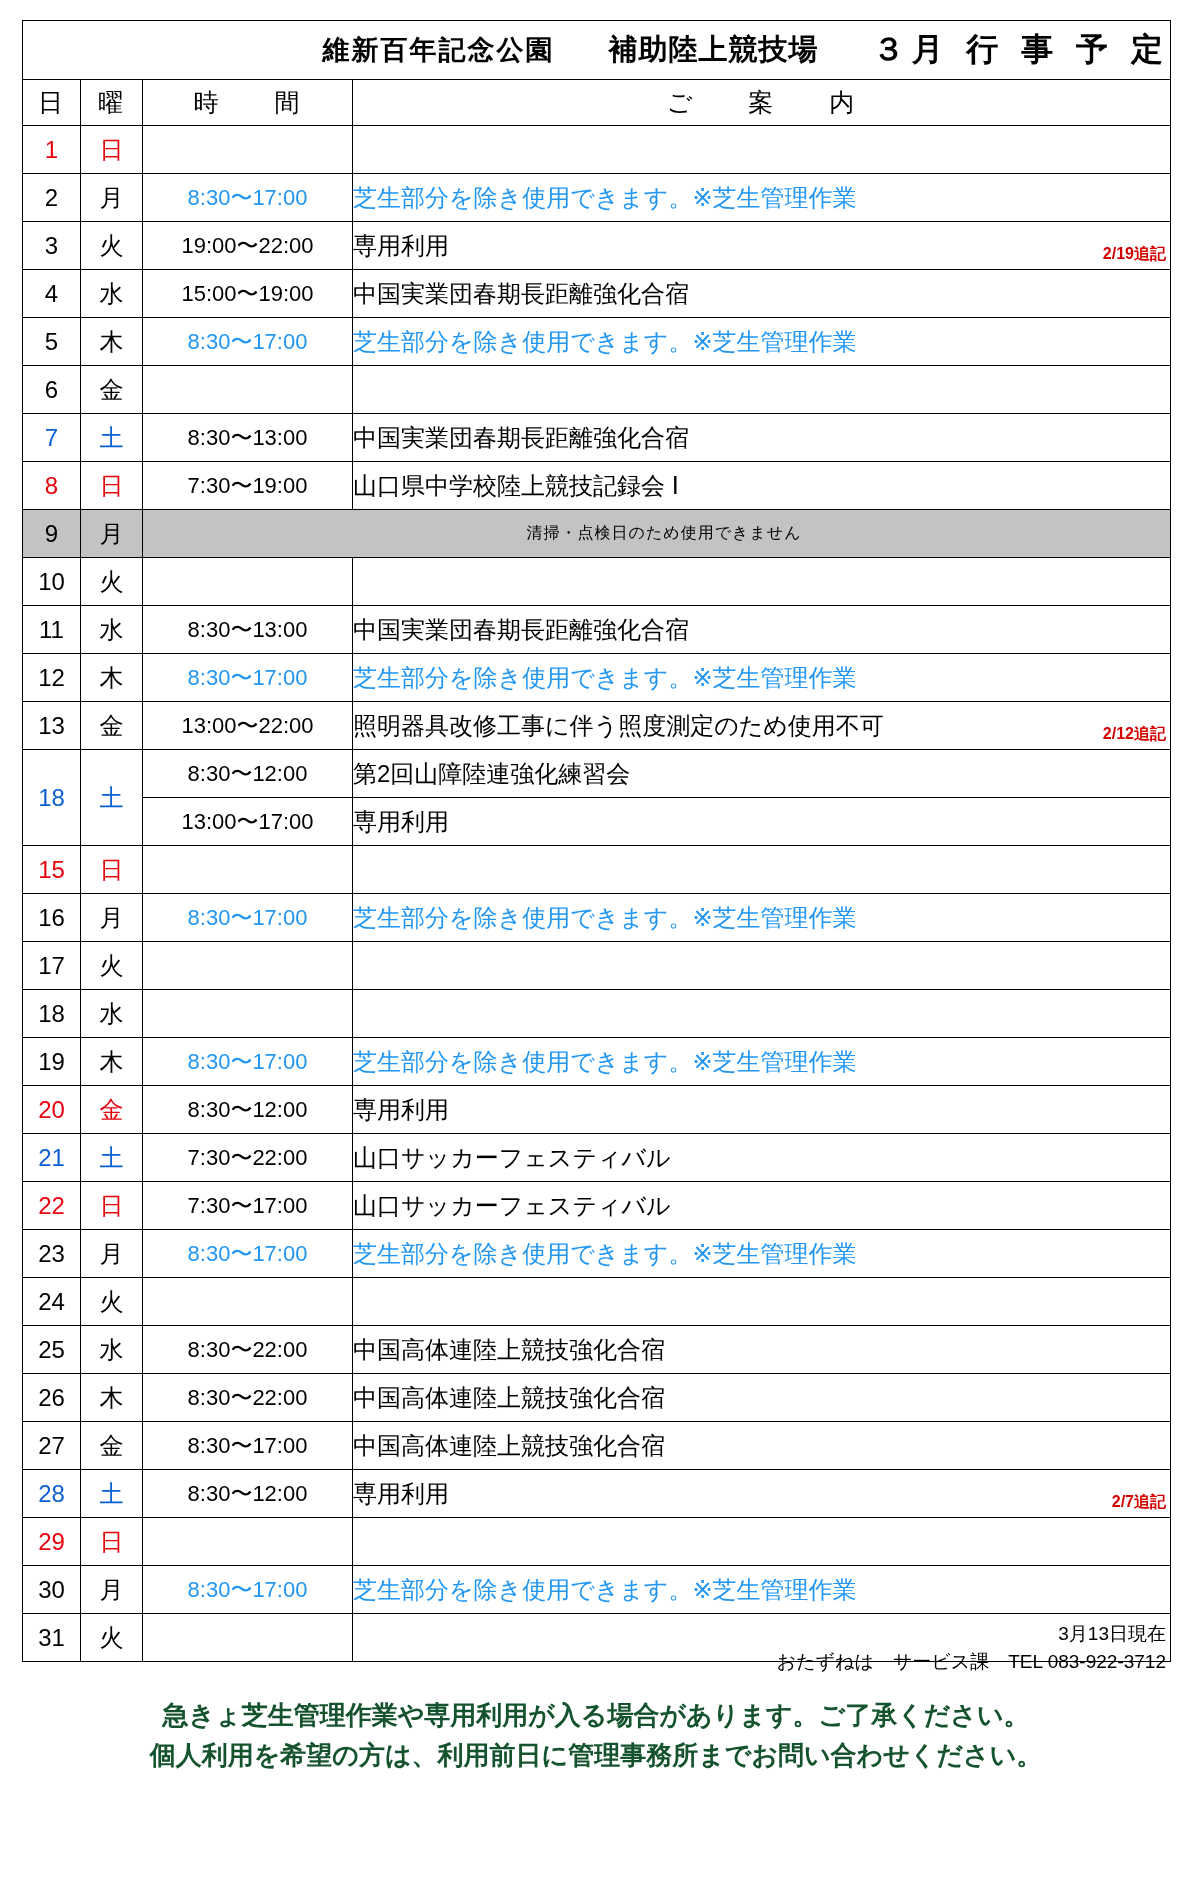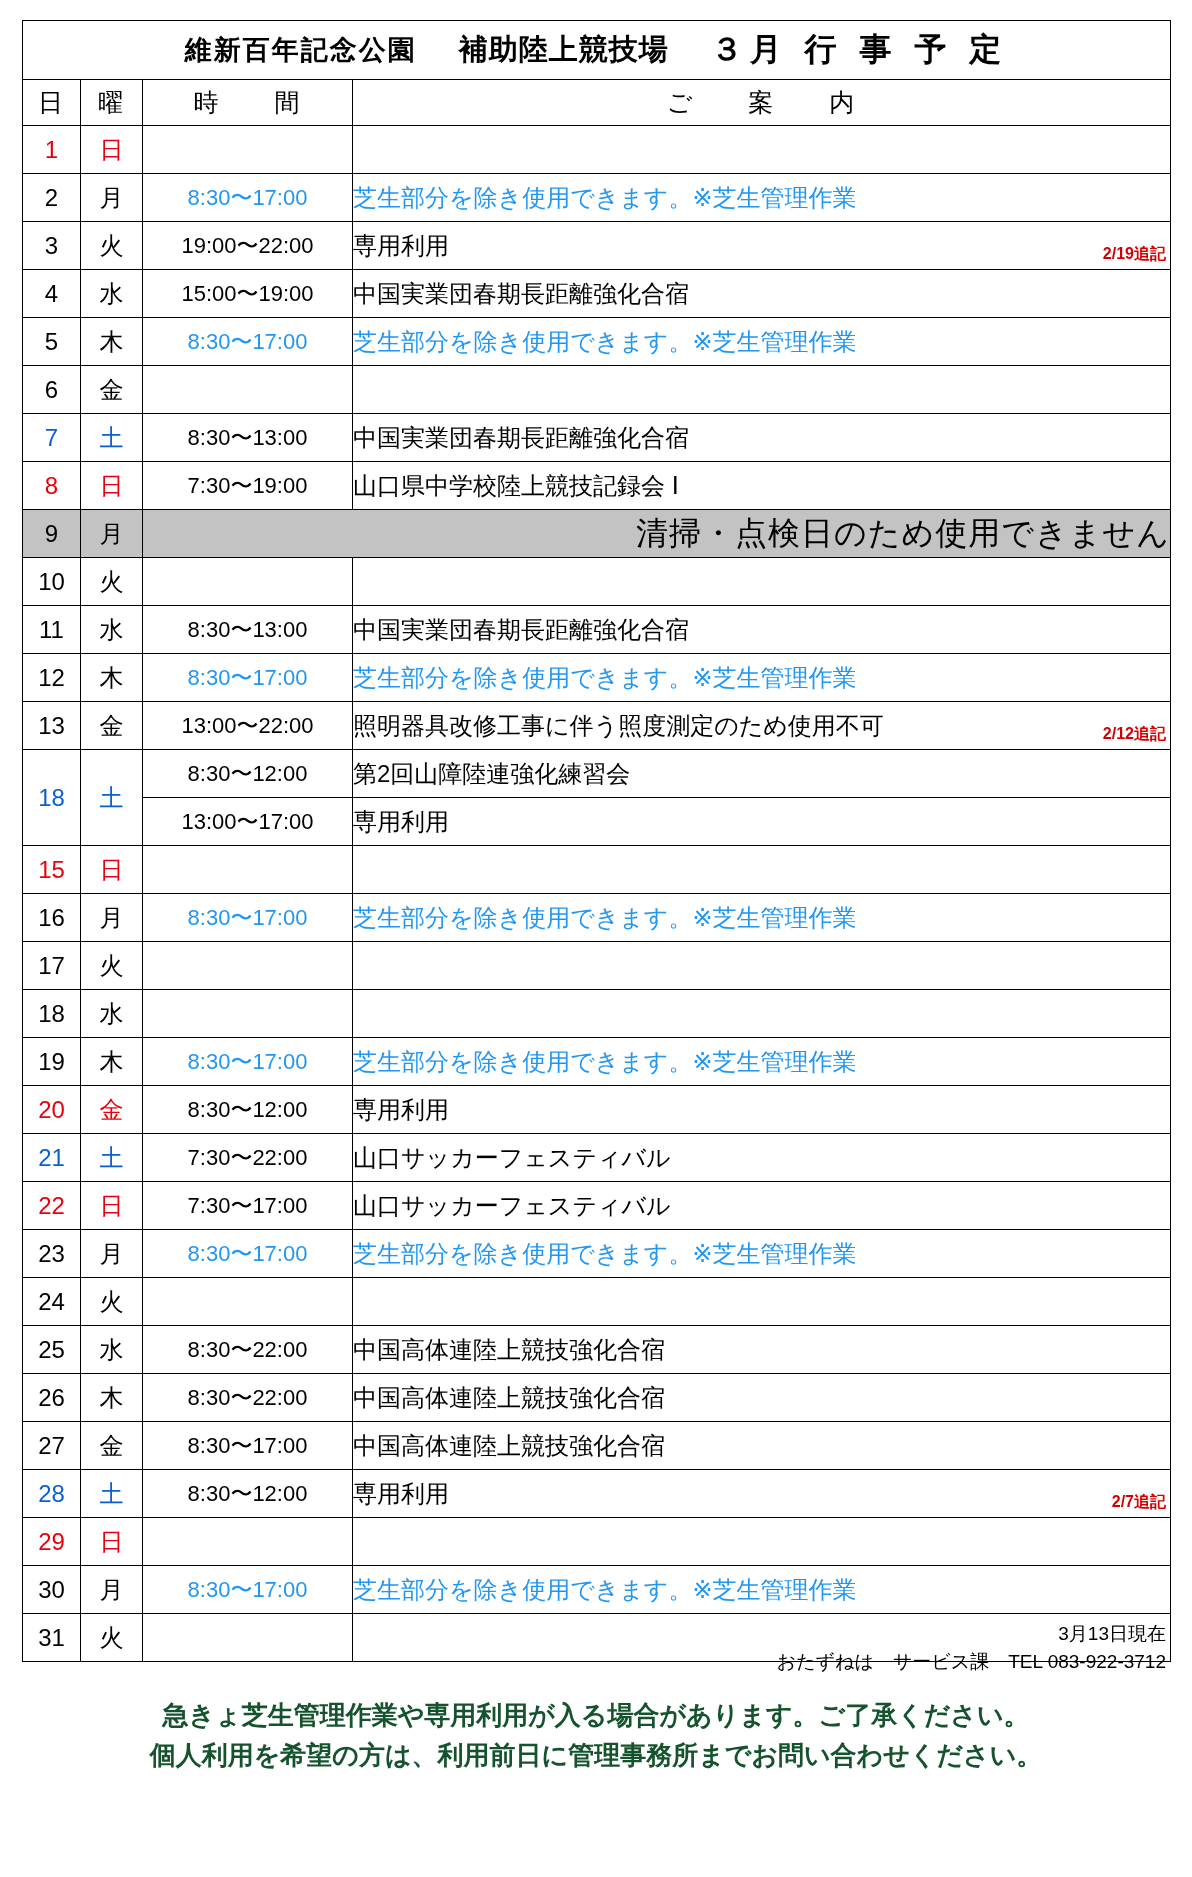--- a/index.html
+++ b/index.html
@@ -41,22 +41,22 @@
   .title-row td {
     height: 58px;
     text-align: center;
     font-size: 31px;
     letter-spacing: 1px;
     font-weight: bold;
   }
   .title-inner {
     display: flex;
     align-items: center;
-    justify-content: center;
-    gap: 42px;
+    justify-content: flex-end;
+    gap: 54px;
     white-space: nowrap;
   }
   .title-park { font-size: 27px; font-weight: bold; letter-spacing: 2px; }
   .title-venue { font-size: 29px; font-weight: bold; letter-spacing: 1px; }
   .title-month { font-size: 32px; font-weight: bold; letter-spacing: 7px; }
 
   .head-row td {
     height: 45px;
     text-align: center;
     font-size: 25px;
@@ -91,23 +91,23 @@
     font-size: 16px;
     font-weight: bold;
   }
   .sun { color: #e8000d; }
   .sat { color: #0b5fd0; }
   .blue { color: #2196f3; }
   .closed td {
     background: #c3c3c3;
   }
   .closed .info {
-    text-align: right;
+    text-align: center;
     padding-left: 15px;
-    font-size: 32px;
+    font-size: 16px;
     letter-spacing: 1px;
   }
 
   .footer {
     position: absolute;
     left: 22px;
     top: 1620px;
     width: 1148px;
   }
   .asof {

